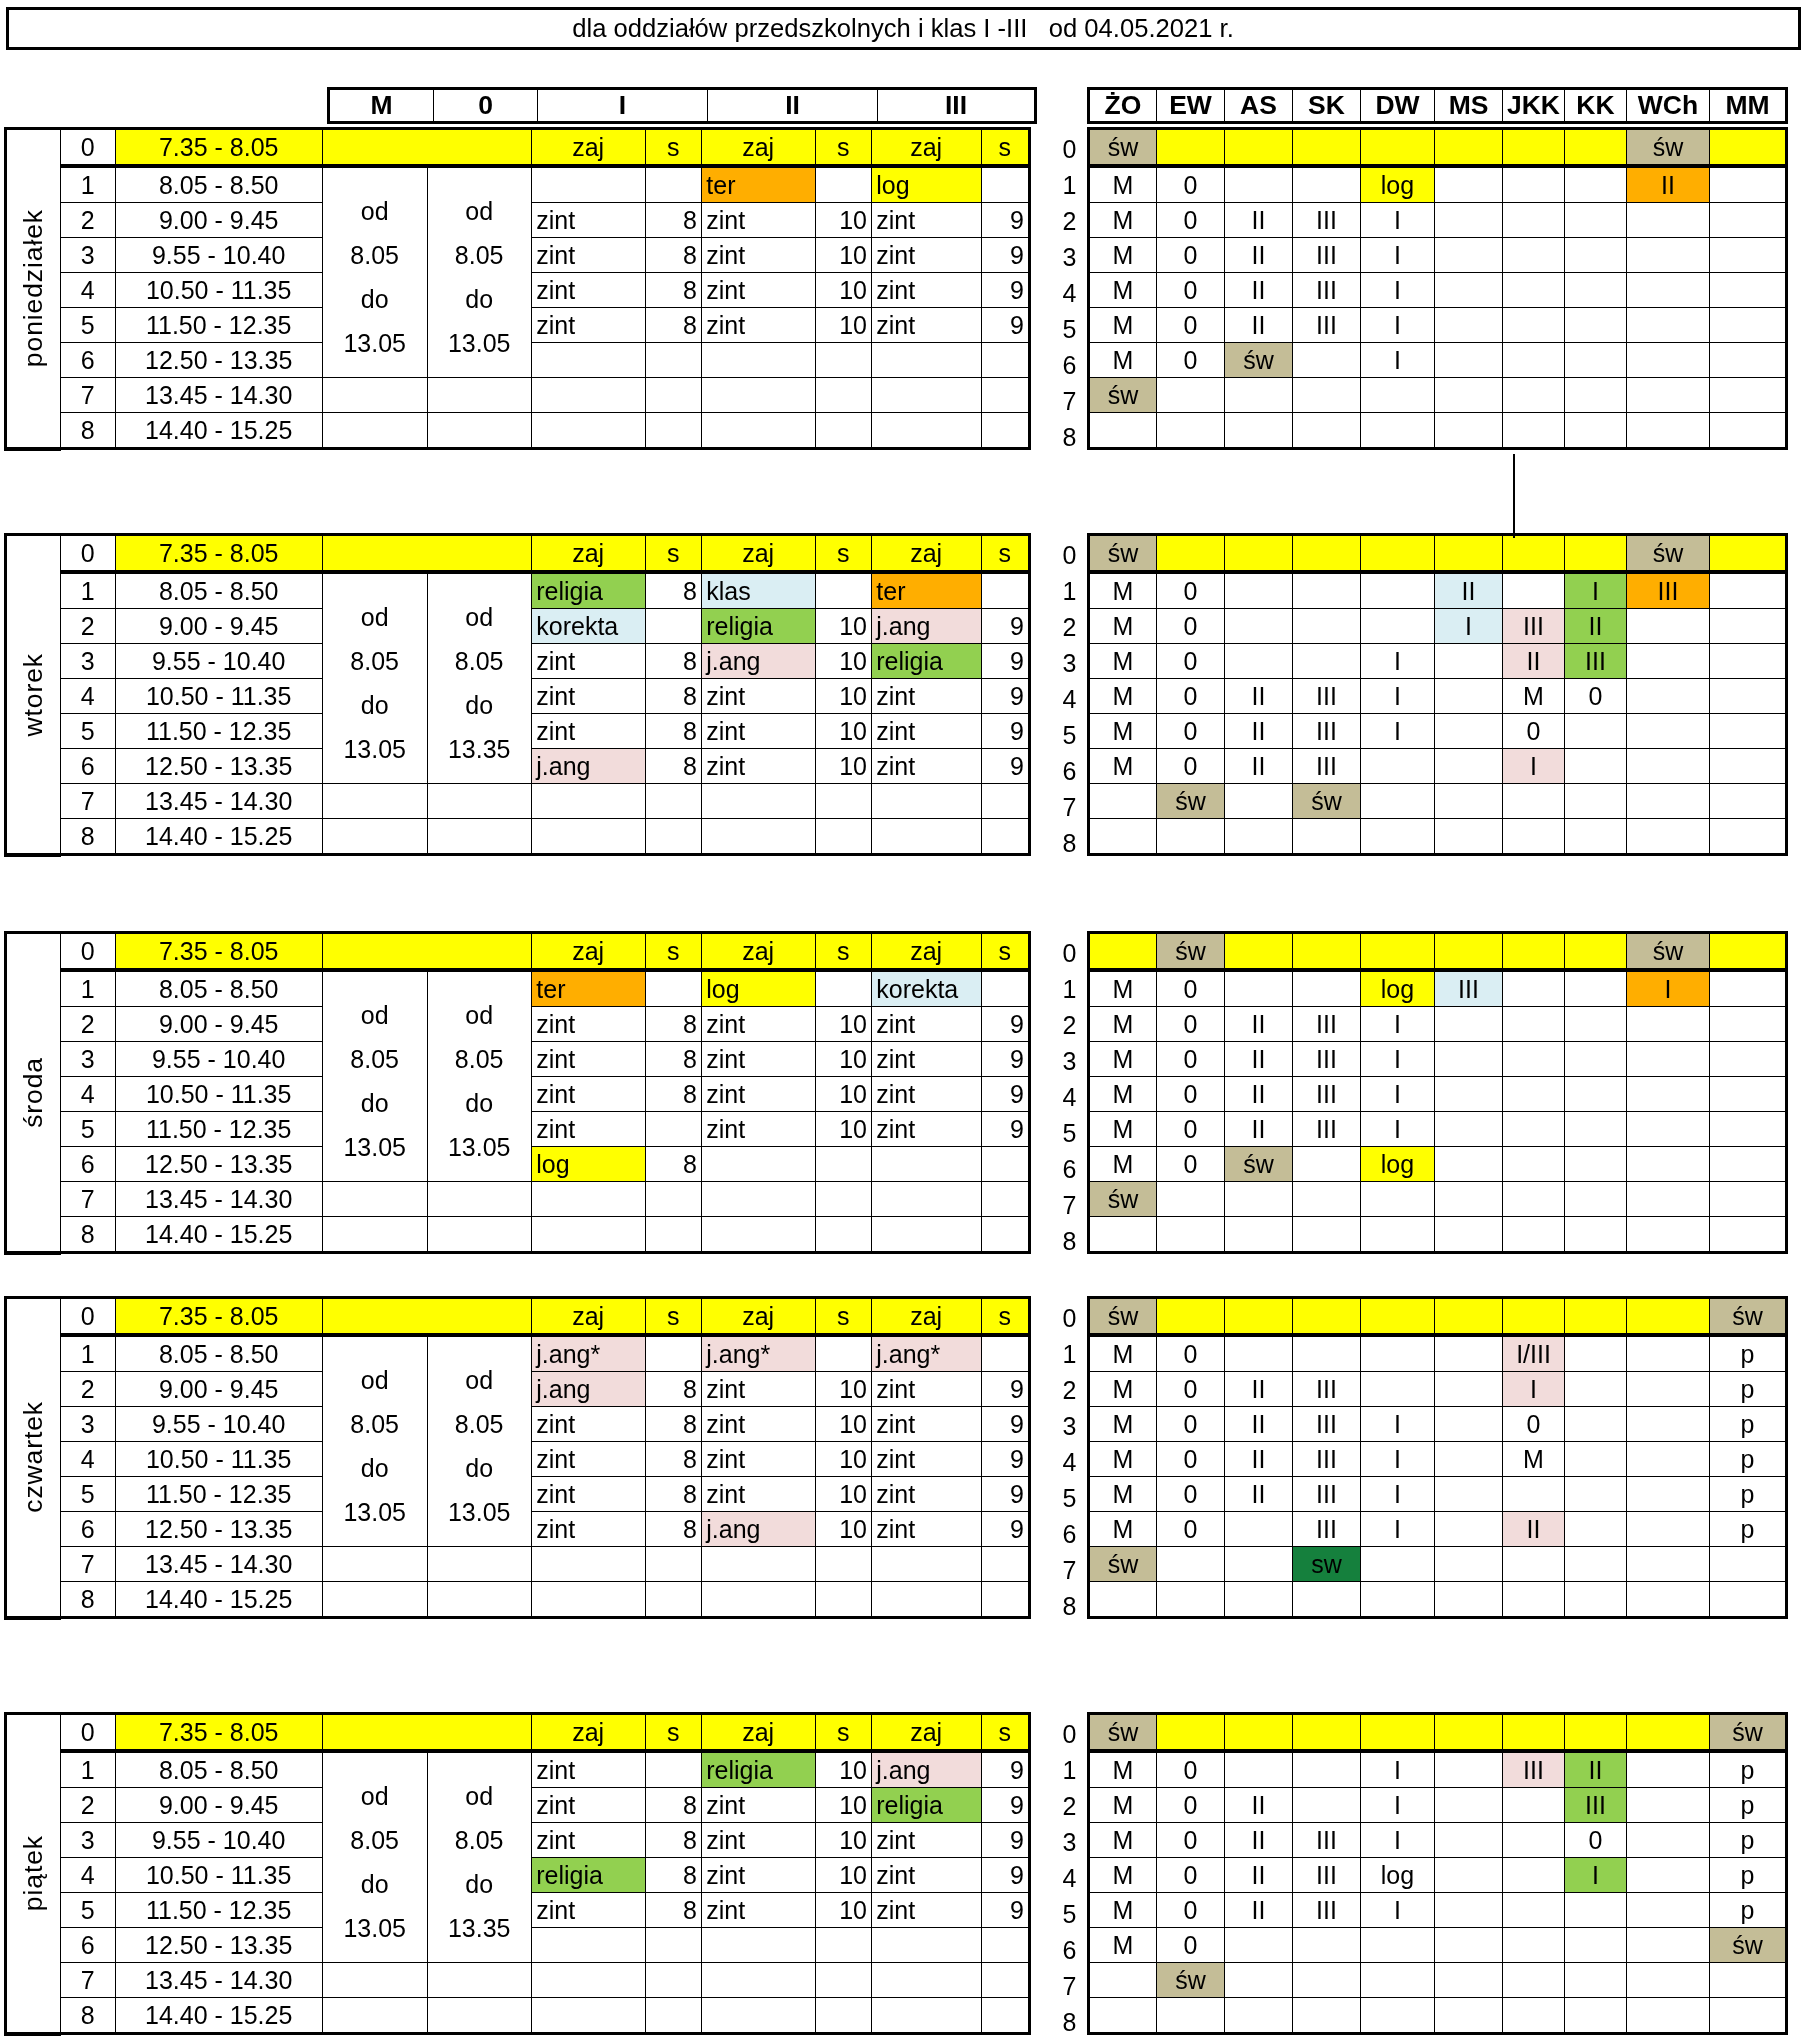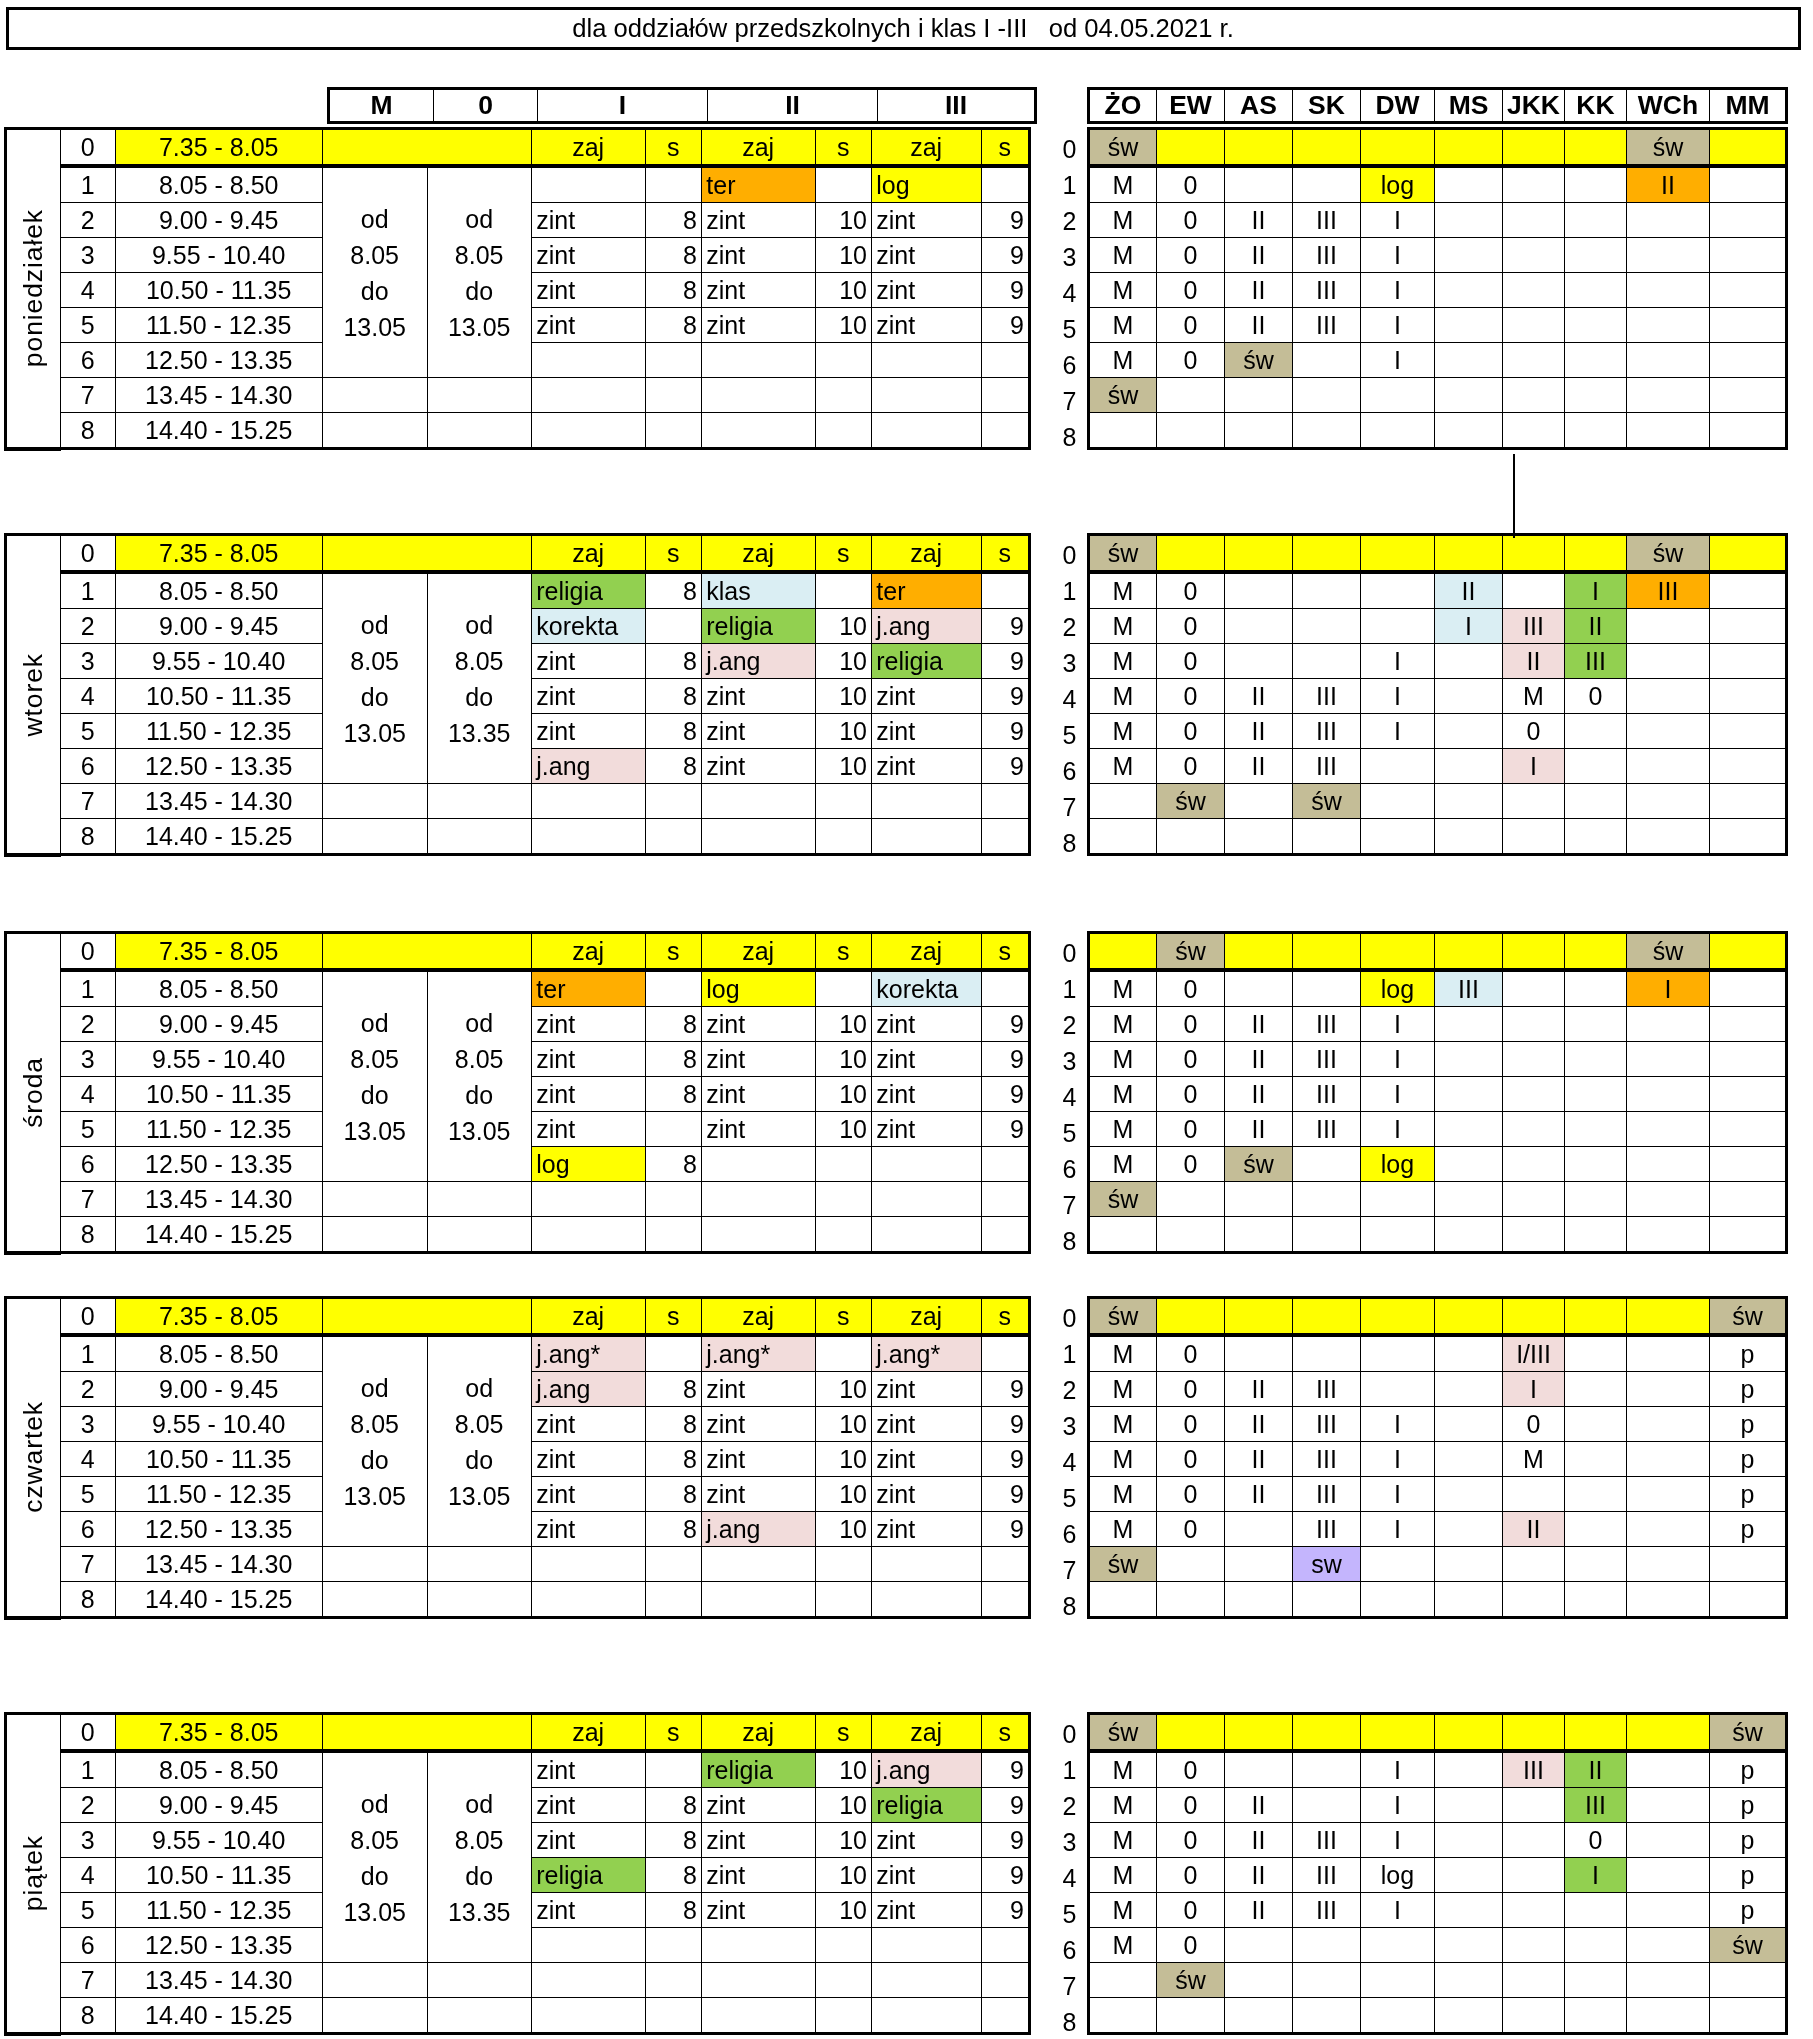--- a/index.html
+++ b/index.html
@@ -19,21 +19,21 @@
   .r0 td{border-bottom:4.6px solid #000;}
   .y{background:#FFFF00;}
   .zh,.sh{text-align:center;}
   .zv{text-align:left;padding-left:4.6px;}
   .sv{text-align:right;padding-right:3.7px;}
   .tc{text-align:center;}
   .day{border-right:1.8px solid #000;}
   .vert{writing-mode:vertical-rl;transform:rotate(180deg);margin:0 auto;
         font-size:26.5px;letter-spacing:0.9px;}
   .mcol,.ocol{text-align:center;}
-  .mcol div,.ocol div{line-height:36px;}
+  .mcol div,.ocol div{line-height:36px;margin-top:8px;}
   .hdr td{font-weight:bold;text-align:center;font-size:26.5px;height:31px;}
   .numstrip{position:absolute;width:37px;}
   .numstrip div{height:36px;line-height:36px;text-align:center;font-size:25px;}
   .block{position:absolute;left:0;width:1814px;}
   .abs{position:absolute;}
   .artifact{position:absolute;width:1.8px;background:#000;}
 </style>
 </head>
 <body>
 
@@ -1117,21 +1117,21 @@
             <td class="tc"></td>
             <td class="tc" style="background: rgb(242, 220, 219);">II</td>
             <td class="tc"></td>
             <td class="tc"></td>
             <td class="tc">p</td>
           </tr>
           <tr>
             <td class="tc" style="background: rgb(196, 189, 151);">św</td>
             <td class="tc"></td>
             <td class="tc"></td>
-            <td class="tc" style="background: #c4b5fd;">sw</td>
+            <td class="tc" style="background: #15803d;">sw</td>
             <td class="tc"></td>
             <td class="tc"></td>
             <td class="tc"></td>
             <td class="tc"></td>
             <td class="tc"></td>
             <td class="tc"></td>
           </tr>
           <tr>
             <td class="tc"></td>
             <td class="tc"></td>

